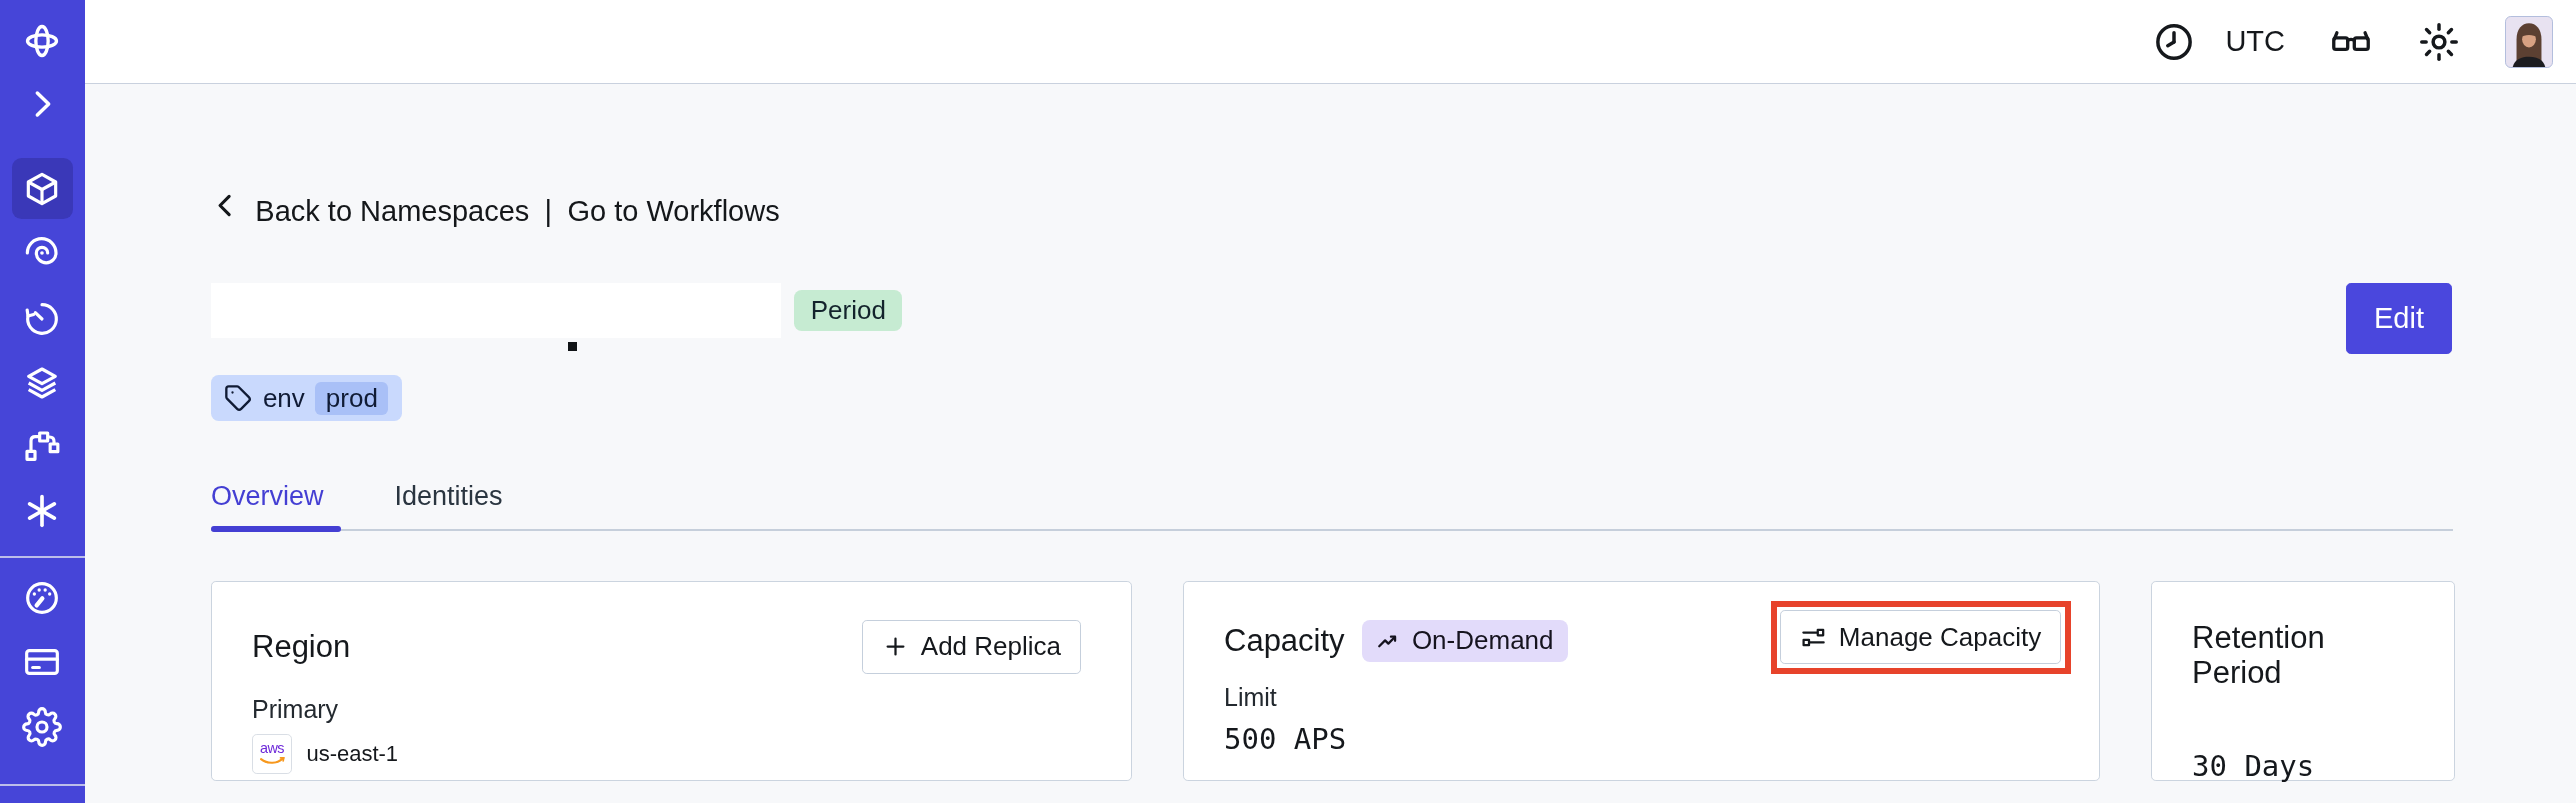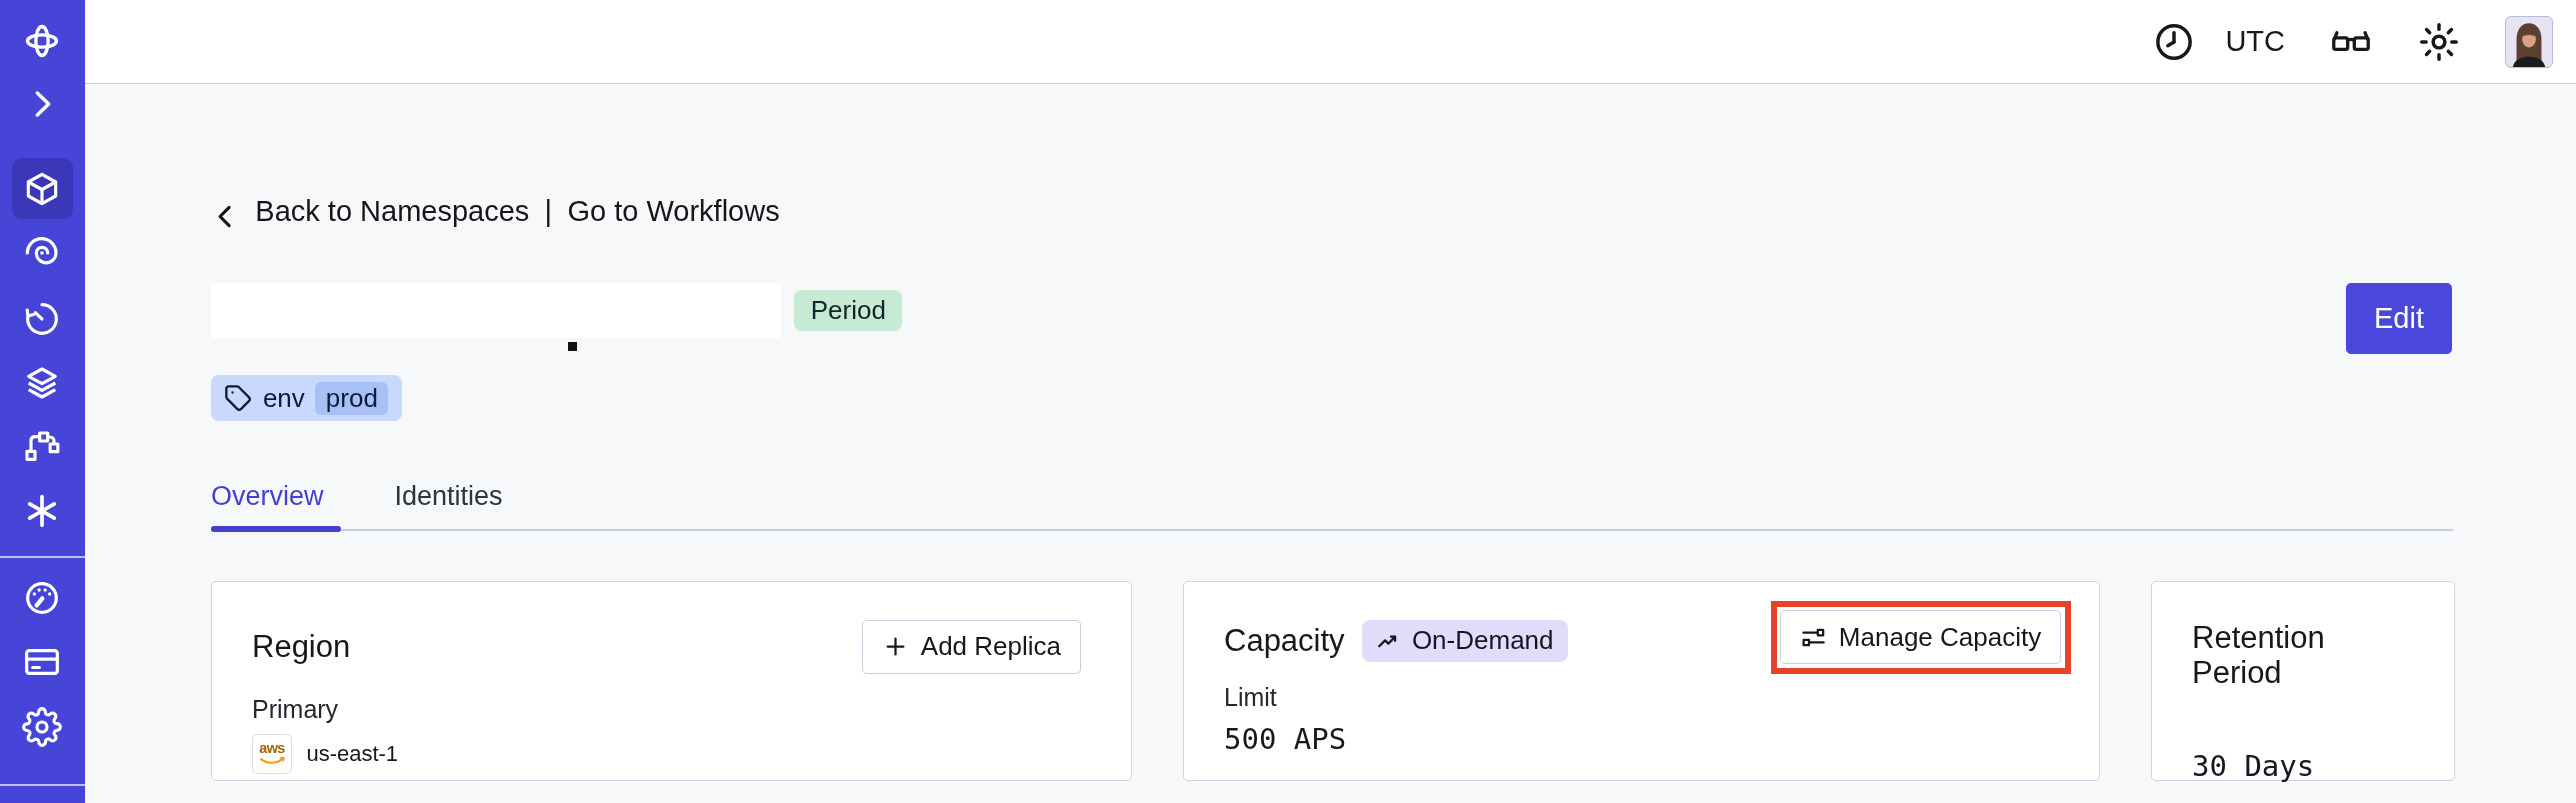--- a/index.html
+++ b/index.html
@@ -22,21 +22,21 @@
           gap:44px;padding-right:23px;z-index:4;}
   .tz{display:flex;align-items:center;gap:29px;font-size:29px;color:#15181c;}
   .tb-icon svg{width:44px;height:44px;display:block;color:#15181c;}
   .avatar{width:48px;height:52px;border-radius:5.8px;border:1.9px solid #b3bedd;background:#e8e2f1;overflow:hidden;display:block;}
   .avatar svg{width:100%;height:100%;display:block;}
 
   
   .content{position:absolute;left:85px;top:84px;right:0;bottom:0;background:#f7f8fa;
            padding:107px 0 0 126px;overflow:hidden;}
 
-  .breadcrumb{display:flex;align-items:flex-end;gap:15.3px;font-size:29px;font-weight:500;color:#14171a;line-height:40px;}
+  .breadcrumb{display:flex;align-items:flex-start;gap:15.3px;font-size:29px;font-weight:500;color:#14171a;line-height:40px;}
   .breadcrumb svg{width:29px;height:29px;display:block;}
 
   .title-row{display:flex;align-items:center;margin-top:52px;}
   .redaction-box{position:relative;width:570px;height:55px;background:#ffffff;}
   .redaction-dot{position:absolute;left:357px;top:59px;width:8.6px;height:8.6px;background:#101316;}
   .status-badge{margin-left:13.4px;background:#c6ebd2;color:#13232c;font-size:26px;font-weight:500;
                 padding:6.7px 16.3px;border-radius:7.7px;line-height:1.1;}
 
   .tag-row{margin-top:37px;}
   .tag-pill{display:inline-flex;align-items:center;gap:10.5px;background:#c9d9fd;color:#101b35;
@@ -76,21 +76,21 @@
 
   .mode-badge{display:inline-flex;align-items:flex-end;gap:9.6px;background:#e2dbfa;color:#16141f;
               border-radius:8px;padding:5.8px 14.4px;font-size:26px;font-weight:500;}
   .mode-badge svg{width:26px;height:26px;display:block;}
 
   .red-highlight{position:absolute;top:19px;right:28px;border:6.7px solid #e7432b;padding:3.8px;background:transparent;}
 
   .region-value-row{display:flex;align-items:center;gap:14.4px;margin-top:10.5px;}
   .aws-box{width:40px;height:40px;background:#fff;border:1.9px solid #d9dee5;border-radius:4.8px;
            display:flex;flex-direction:column;align-items:center;justify-content:center;line-height:1;}
-  .aws-box .aws-word{font-size:14.4px;font-weight:700;letter-spacing:-0.5px;color:#a16207;}
+  .aws-box .aws-word{font-size:14.4px;font-weight:400;letter-spacing:-0.5px;color:#6d28d9;}
   .aws-box svg{width:25px;height:10.5px;display:block;margin-top:1px;}
   .region-name{font-size:22px;color:#15181c;text-align:center;}
   .retention-value{margin-top:59px;}
 </style>
 </head>
 <body>
 
 <div class="screen" data-interactable="false">
 
   <nav class="sidebar" data-interactable="false">

